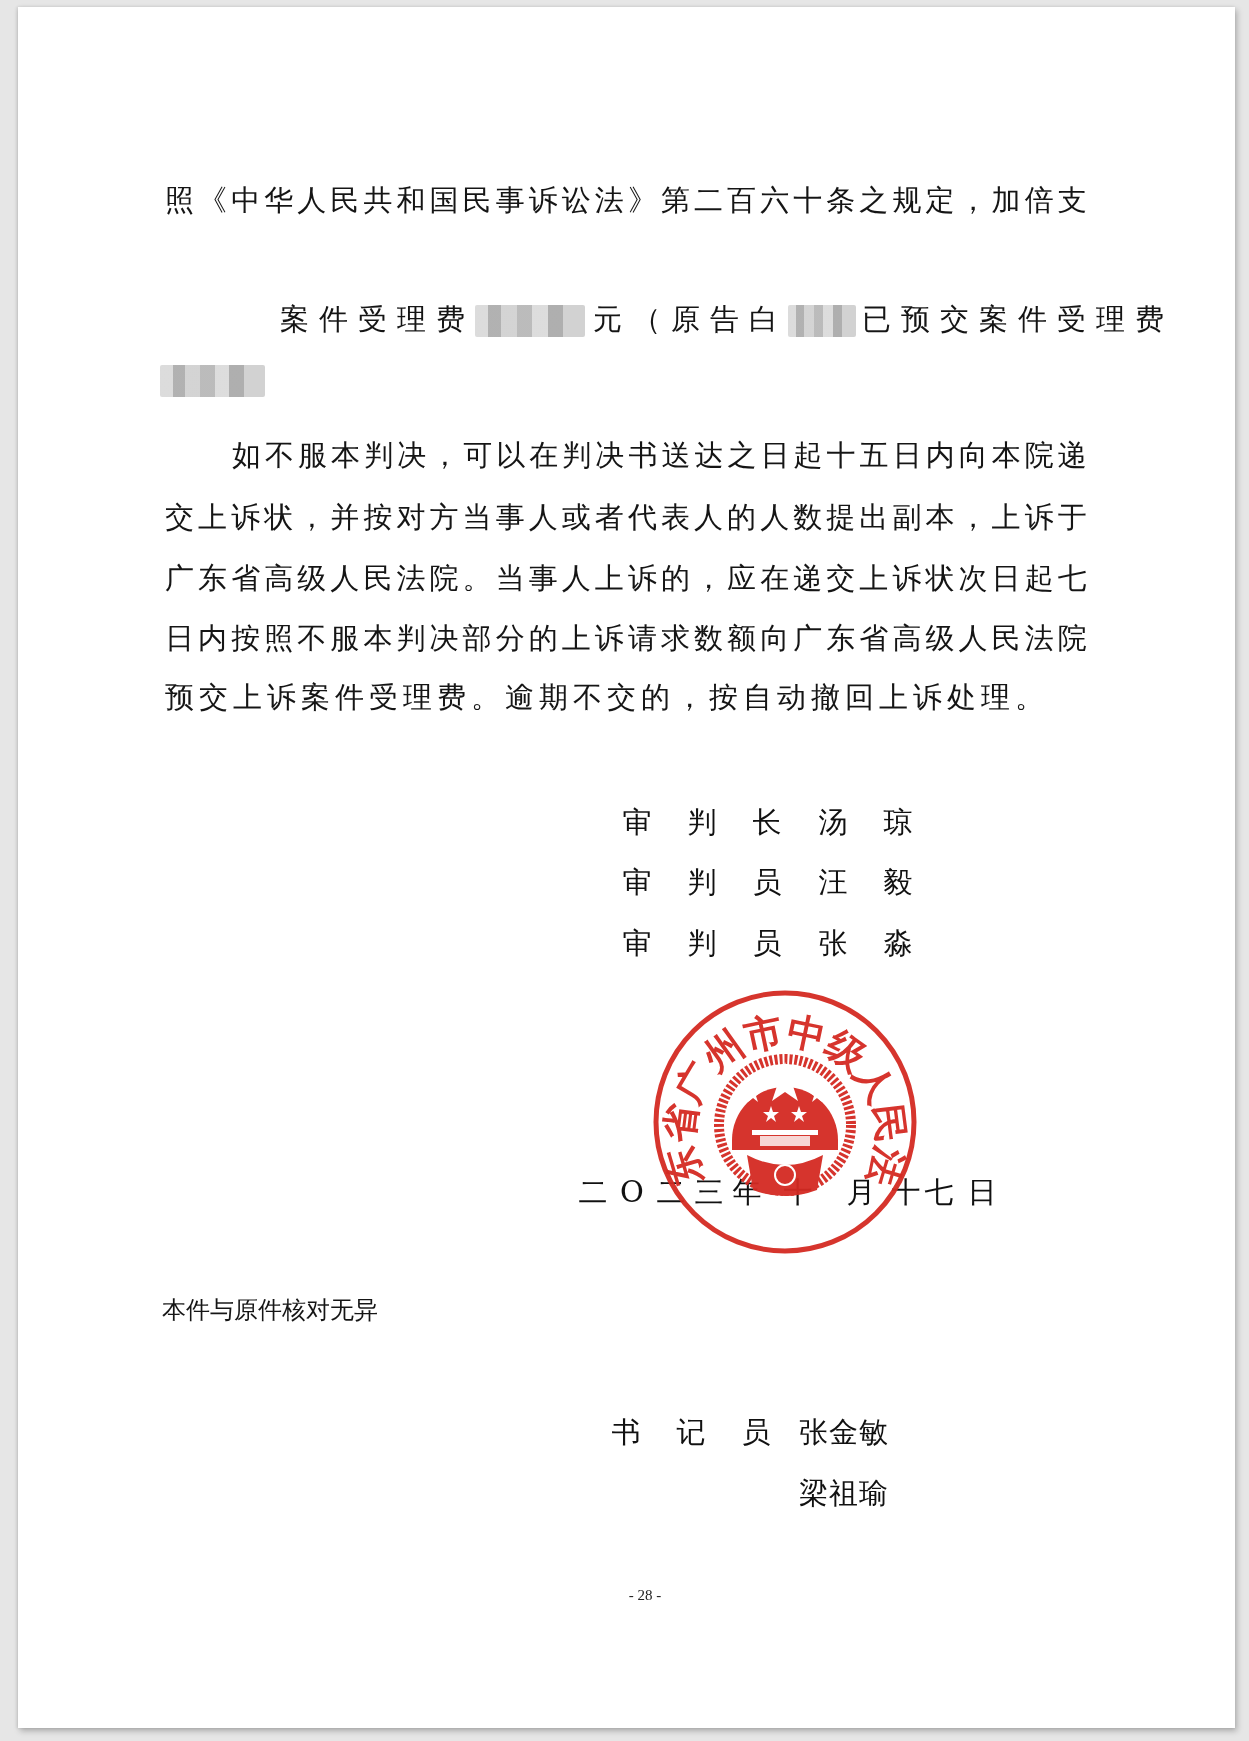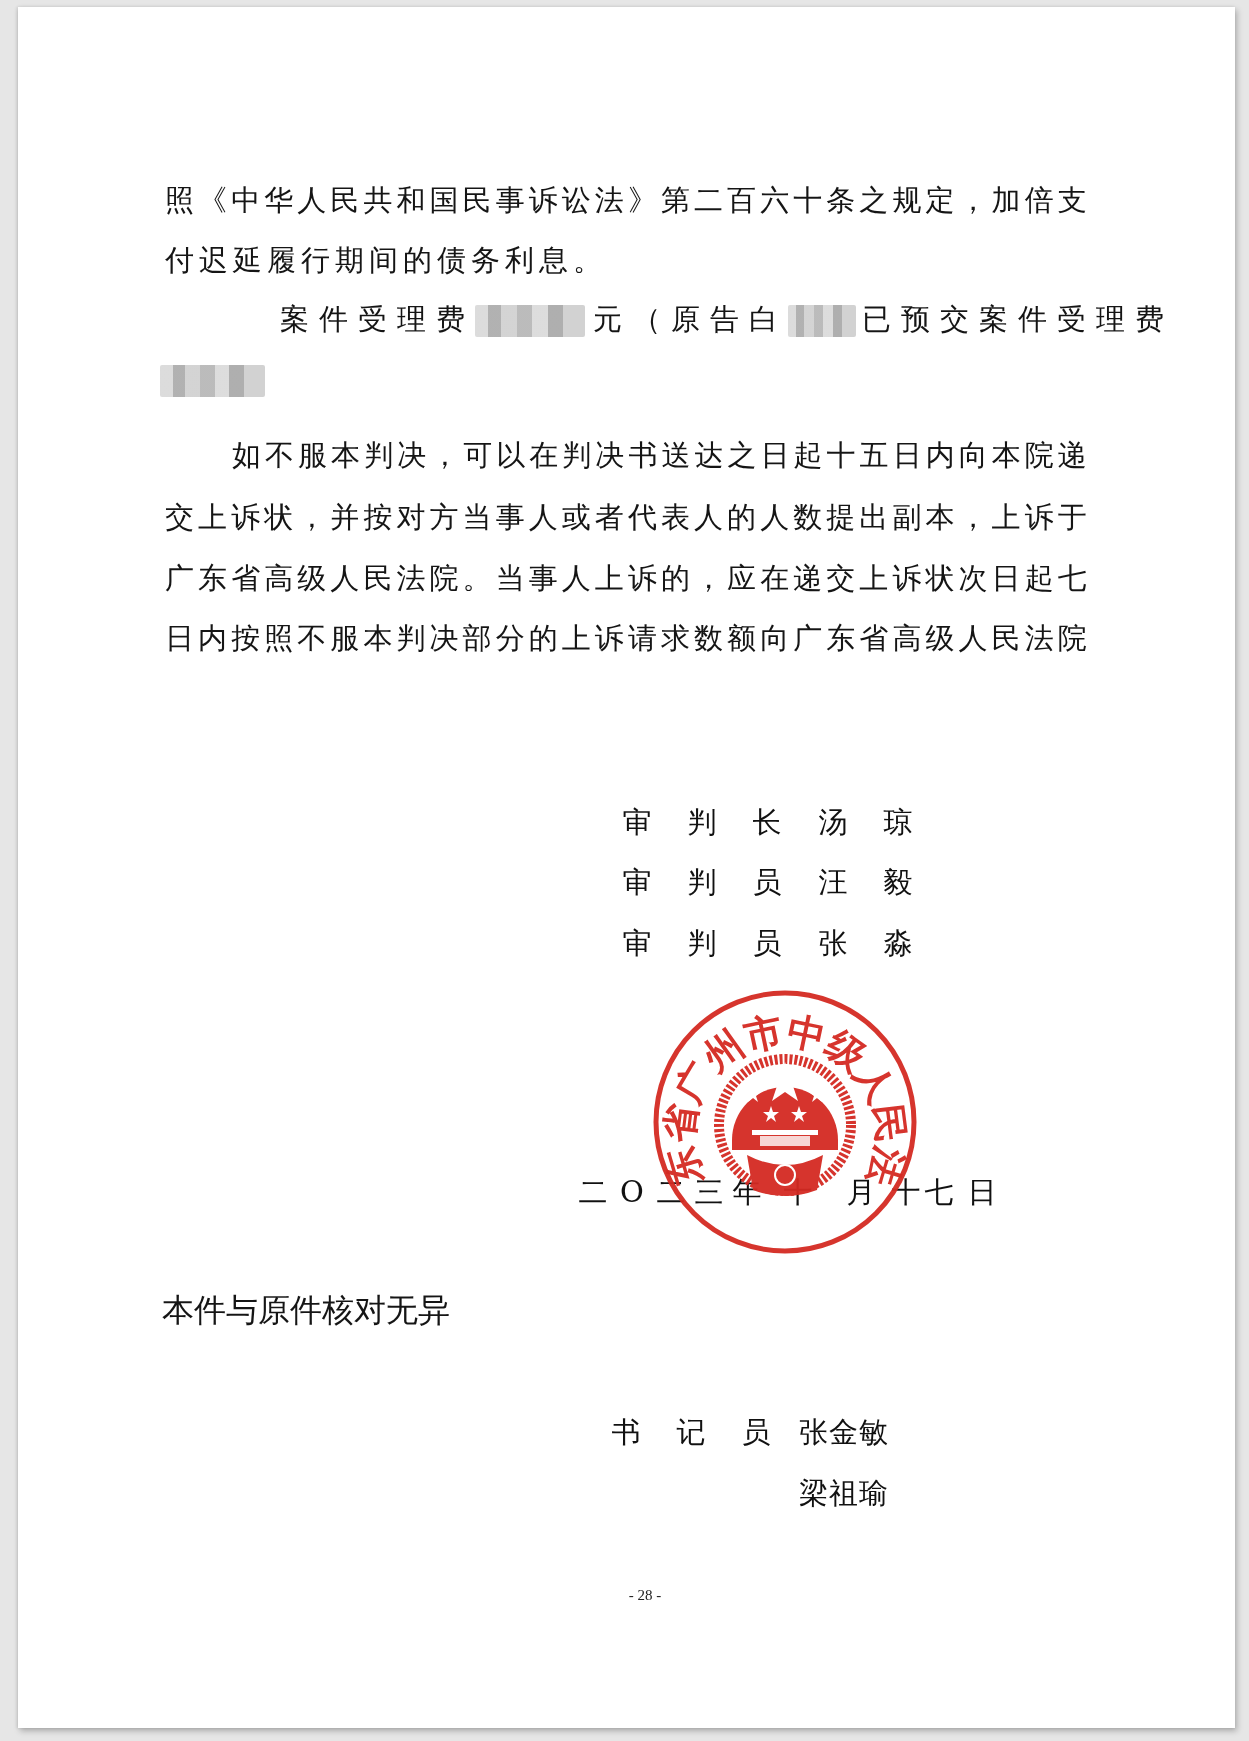--- a/index.html
+++ b/index.html
@@ -77,21 +77,20 @@
       <span>十</span>
       <span>条</span>
       <span>之</span>
       <span>规</span>
       <span>定</span>
       <span>，</span>
       <span>加</span>
       <span>倍</span>
       <span>支</span>
     </div>
-  <div class="line" style="left:147px; top:233px; letter-spacing:5px;">付迟延履行期间的债务利息。</div>
 
   <div class="line" style="left:214px; top:292px; width:855px; letter-spacing:10px;margin-left:48px;">
     <span>案件受理费</span><span class="redact" style="width:110px; margin:0 8px 0 0;"></span><span>元（原告白</span><span class="redact" style="width:68px; margin:0 6px 0 0;"></span><span>已预交案件受理费</span>
   </div>
   <div class="line" style="left:142px; top:352px; letter-spacing:5px;">
     <span class="redact" style="width:105px; margin-right:8px;"></span>
   </div>
 
   <div class="line just" style="left:214px; top:428px; width:855px;">
       <span>如</span>
@@ -204,20 +203,21 @@
       <span>广</span>
       <span>东</span>
       <span>省</span>
       <span>高</span>
       <span>级</span>
       <span>人</span>
       <span>民</span>
       <span>法</span>
       <span>院</span>
     </div>
+  <div class="line" style="left:147px; top:670px; letter-spacing:5px;">预交上诉案件受理费。逾期不交的，按自动撤回上诉处理。</div>
 
   <div class="sig-row" style="left:0; top:795px; width:1217px;">
     <span style="left:601px">审</span>
     <span style="left:666px">判</span>
     <span style="left:731px">长</span>
     <span style="left:797px">汤</span>
     <span style="left:862px">琼</span>
   </div>
   <div class="sig-row" style="left:0; top:855px; width:1217px;">
     <span style="left:601px">审</span>
@@ -266,21 +266,21 @@
       <polygon fill="#fff" points="165,96 167,102 173,102 168,106 170,112 165,108 160,112 162,106 157,102 163,102"></polygon>
       <polygon fill="#fff" points="119,116 121,122 127,122 122,126 124,132 119,128 114,132 116,126 111,122 117,122"></polygon>
       <polygon fill="#fff" points="147,116 149,122 155,122 150,126 152,132 147,128 142,132 144,126 139,122 145,122"></polygon>
       <rect x="100" y="140" width="66" height="5" fill="#fff"></rect>
       <rect x="108" y="146" width="50" height="10" fill="#fff" opacity="0.8"></rect>
       <path d="M 95 165 Q 133 185 171 165 L 165 200 Q 133 212 101 200 Z" fill="#d42a22"></path>
       <circle cx="133" cy="185" r="10" fill="none" stroke="#fff" stroke-width="2"></circle>
     </g>
   </svg>
 
-  <div class="line" style="left:144px; top:1283px; font-size:32px;">本件与原件核对无异</div>
+  <div class="line" style="left:144px; top:1283px; font-size:24px;">本件与原件核对无异</div>
 
   <div class="sig-row" style="left:0; top:1405px; width:1217px;">
     <span style="left:590px">书</span>
     <span style="left:655px">记</span>
     <span style="left:720px">员</span>
     <span style="left:781px; width:auto; letter-spacing:1px;">张金敏</span>
   </div>
   <div class="sig-row" style="left:0; top:1466px; width:1170px;">
     <span style="left:781px; width:auto; letter-spacing:1px;">梁祖瑜</span>
   </div>

